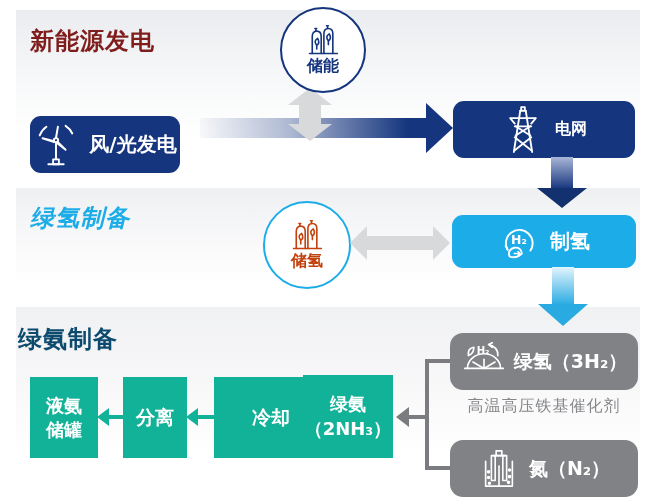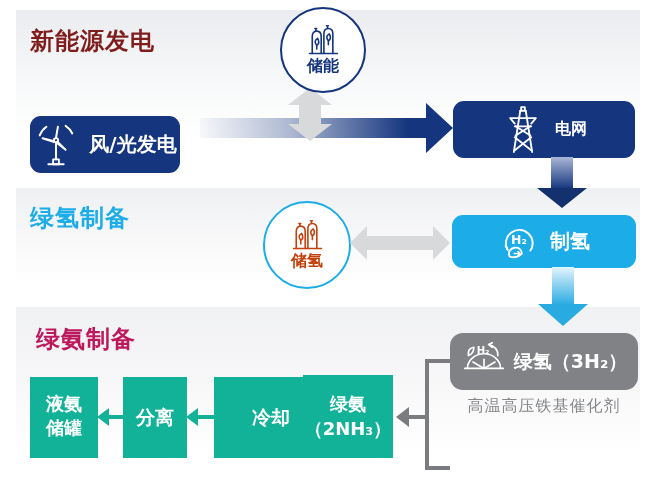--- a/index.html
+++ b/index.html
@@ -8,22 +8,22 @@
     background:#ffffff;
     font-family:"DejaVu Sans","Liberation Sans",sans-serif;
   }
   .band { position:absolute; left:16px; width:624px; }
   #band1 { top:10px;  height:158px; background:linear-gradient(180deg,#eaecef 0%,#f7f8f9 45%,#ffffff 80%); }
   #band2 { top:188px; height:102px; background:linear-gradient(180deg,#eff0f2 0%,#fafafb 60%,#ffffff 95%); }
   #band3 { top:307px; height:197px; background:linear-gradient(180deg,#f0f1f3 0%,#f4f4f6 20%,#ffffff 75%); }
 
   .title { position:absolute; font-size:24px; font-weight:bold; letter-spacing:1px; }
   #title1 { left:30px; top:25px;  color:#7f1d1d; }
-  #title2 { left:30px; top:202px; color:#1CACE8; }
-  #title3 { left:36px; top:323px; color:#be185d; }
+  #title2 { left:30px; top:202px; color:#1CACE8;font-style:italic; }
+  #title3 { left:18px; top:323px; color:#0c4a6e; }
 
   .pill { position:absolute; display:flex; align-items:center; justify-content:center;
           gap:10px; color:#fff; font-weight:bold; border-radius:11px; }
   #box-wind { left:30px;  top:104px; width:150px; height:57px; background:#15357E; font-size:20px;margin-top:12px; }
   #box-grid { left:453px; top:101px; width:182px; height:57px; background:#15357E; font-size:16px; }
   #box-h2prod { left:452px; top:215px; width:184px; height:53px; background:#1CACE8; font-size:20px; }
   #box-greenh2 { left:450px; top:333px; width:188px; height:57px; background:#808285; font-size:19px; border-radius:13px; gap:7px; }
   #box-n2     { left:450px; top:440px; width:188px; height:57px; background:#808285; font-size:19px; border-radius:13px; gap:9px; }
 
   .circle { position:absolute; border-radius:50%; background:#ffffff;
@@ -32,21 +32,21 @@
   #circle-storage   { left:280px; top:7px;   width:82px; height:82px; border:2.5px solid #15357E; color:#15357E; font-size:16px; }
   #circle-h2storage { left:263px; top:201px; width:84px; height:84px; border:2.5px solid #1CACE8; color:#c2410c; font-size:16px; }
   .circle .lbl { margin-top:-2px; }
 
   .tealbox { position:absolute; background:#12B298; color:#fff; font-weight:bold;
              display:flex; flex-direction:column; align-items:center; justify-content:center;
              text-align:center; line-height:1.35; }
   #box-ammonia { left:303px; top:375px; width:90px; height:83px; font-size:18px; }
   #box-cool    { left:214px; top:377px; width:64px; height:81px; font-size:19px;padding-left:25px; }
   #box-sep     { left:123px; top:377px; width:64px; height:81px; font-size:19px; }
-  #box-tank    { left:30px;  top:377px; width:68px; height:81px; font-size:18px; line-height:1.3;font-family:Liberation Mono, monospace; }
+  #box-tank    { left:30px;  top:377px; width:68px; height:81px; font-size:18px; line-height:1.3; }
 
   #catalyst-note { position:absolute; left:450px; top:396px; width:188px; text-align:center;
                    color:#85878A; font-size:16px; letter-spacing:1px; }
 
   .abs { position:absolute; }
   .tri { position:absolute; width:0; height:0; }
 
   
   #bh-shaft { left:200px; top:118px; width:226px; height:20px;
               background:linear-gradient(90deg,rgba(21,53,126,0.03) 0%,rgba(21,53,126,0.35) 40%,#15357E 92%); }
@@ -200,20 +200,39 @@
         <path d="M25 30 V20 M25 30 L13 23 M25 30 L37 23"></path>
         <path d="M4 30 H46"></path>
         <text x="24" y="14" text-anchor="middle" fill="#ffffff" stroke="none" font-size="11" font-weight="bold">H₂</text>
       </svg>
     </span>
     <span>绿氢（3H₂）</span>
   </div>
 
   <div id="catalyst-note">高温高压铁基催化剂</div>
 
+  <div class="pill" id="box-n2">
+    <span>
+      <svg width="42" height="42" viewBox="0 0 44 44" fill="none" stroke="#ffffff" stroke-width="1.7" stroke-linecap="round" stroke-linejoin="round">
+        <path d="M8 14 V40 H36 V14"></path>
+        <path d="M22 19 V40"></path>
+        <rect x="14" y="8" width="4" height="26"></rect>
+        <rect x="26" y="8" width="4" height="26"></rect>
+        <path d="M16 8 H28"></path>
+        <rect x="19" y="3" width="6" height="5"></rect>
+        <circle cx="11" cy="25" r="1" fill="#fff"></circle>
+          <circle cx="11" cy="31" r="1" fill="#fff"></circle>
+        <circle cx="12" cy="37" r="1" fill="#fff"></circle>
+          <circle cx="33" cy="23" r="1" fill="#fff"></circle>
+        <circle cx="33" cy="30" r="1" fill="#fff"></circle>
+          <circle cx="32" cy="36" r="1" fill="#fff"></circle>
+      </svg>
+    </span>
+    <span>氮（N₂）</span>
+  </div>
 
   <div class="bk" id="bk-stub1"></div>
   <div class="bk" id="bk-stub2"></div>
   <div class="bk" id="bk-vline"></div>
   <div class="bk" id="bk-shaft"></div>
   <div class="tri" id="bk-head"></div>
 
   <div class="tealbox" id="box-ammonia">
     <span>绿氨</span>
     <span>（2NH₃）</span>

